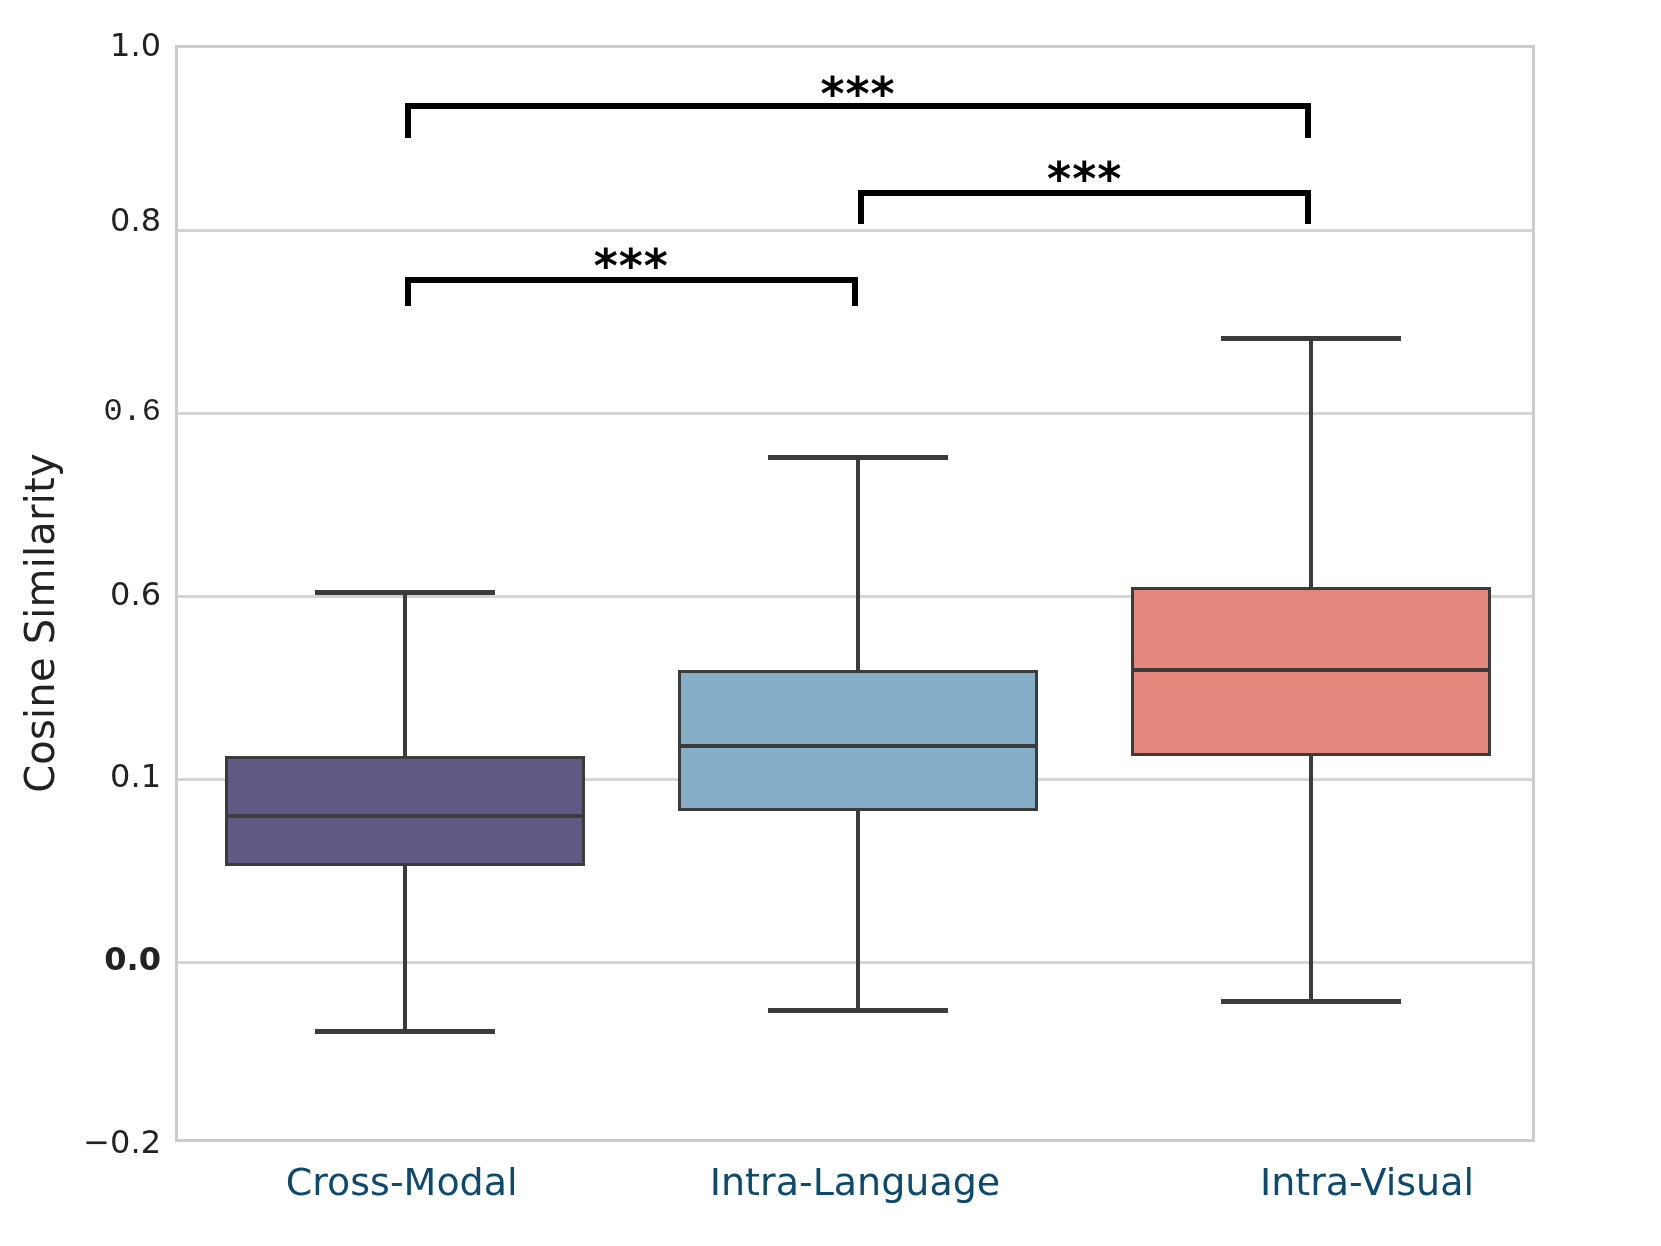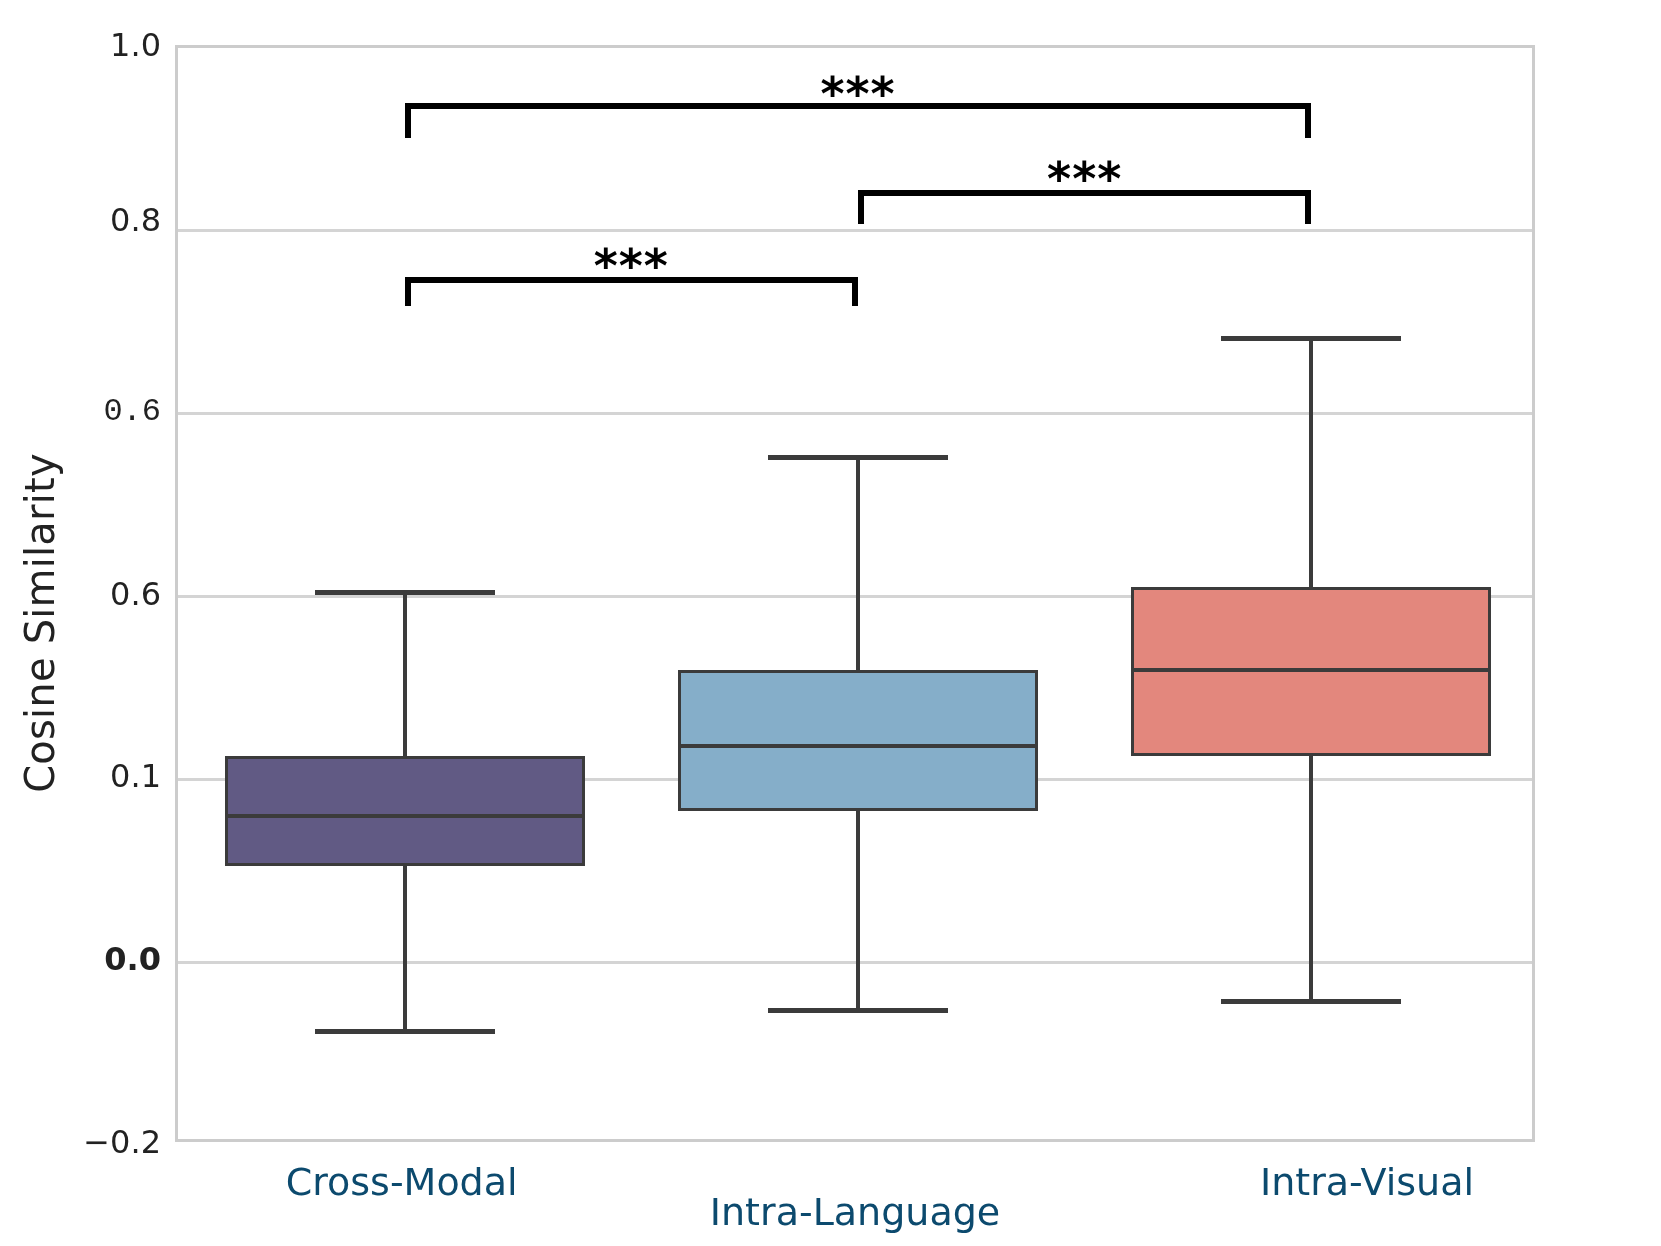--- a/index.html
+++ b/index.html
@@ -135,21 +135,21 @@
       <div class="ytick-label" style="top: 45px;">1.0</div>
       <div class="ytick-label" style="top: 220px;">0.8</div>
       <div class="ytick-label" style="top: 410.667px; font-family: Liberation Mono, monospace;">0.6</div>
       <div class="ytick-label" style="top: 593.5px;">0.6</div>
       <div class="ytick-label" style="top: 776.333px;">0.1</div>
       <div class="ytick-label" style="top: 959.167px; font-weight: bold;">0.0</div>
       <div class="ytick-label" style="top: 1142px;">−0.2</div>
     </div>
   <div id="xticks">
       <div class="xtick-label" style="left: 401.667px;">Cross-Modal</div>
-      <div class="xtick-label" style="left: 855px; margin-top: 30px;">Intra-Language</div>
+      <div class="xtick-label" style="left: 855px;">Intra-Language</div>
       <div class="xtick-label" style="left: 1343px; margin-left: 24px;">Intra-Visual</div>
     </div>
 
   <div id="plot">
     <div id="grid-layer">
         <div class="gridline" style="top: 181.333px;"></div>
         <div class="gridline" style="top: 364.167px;"></div>
         <div class="gridline" style="top: 547px;"></div>
         <div class="gridline" style="top: 729.833px;"></div>
         <div class="gridline" style="top: 912.667px;"></div>

